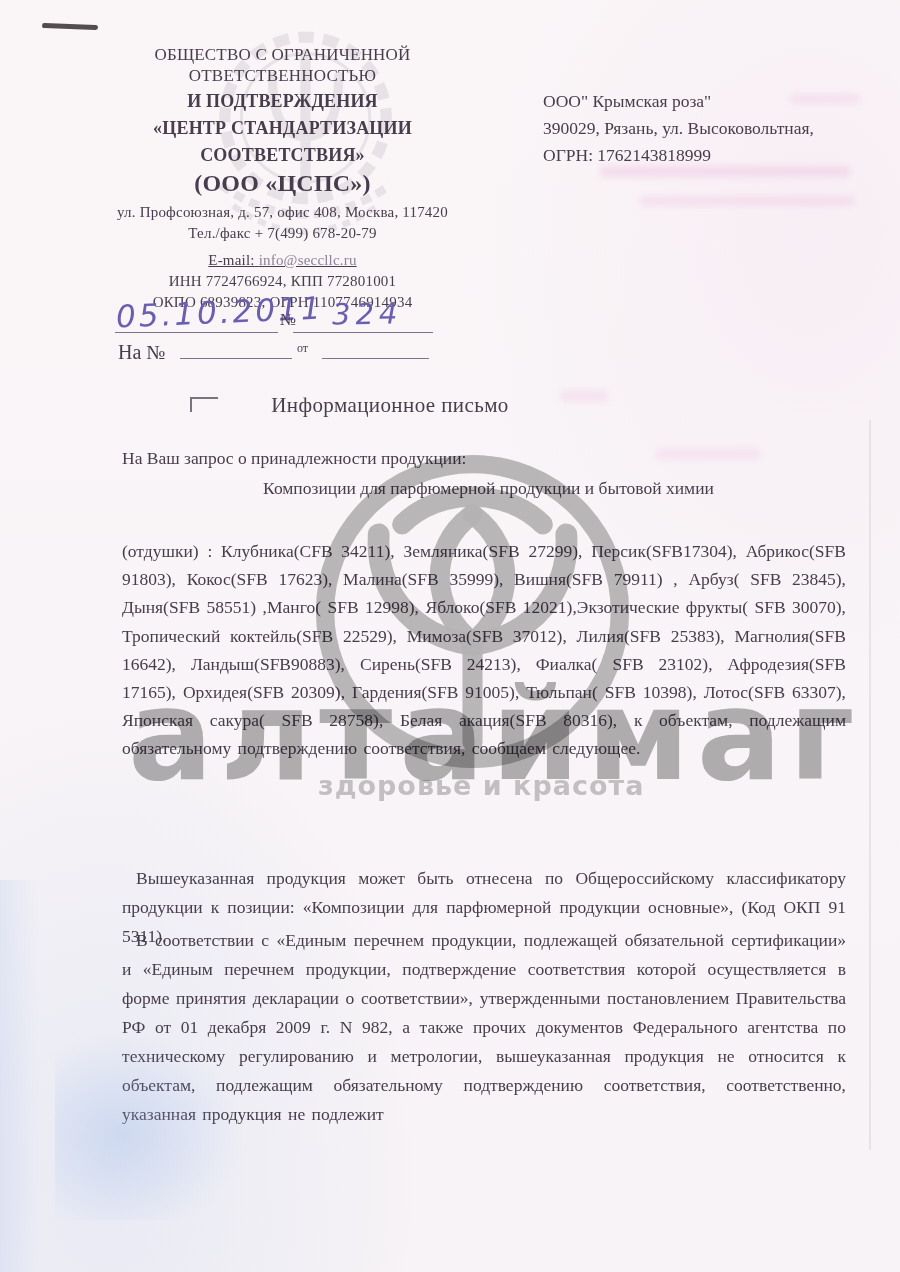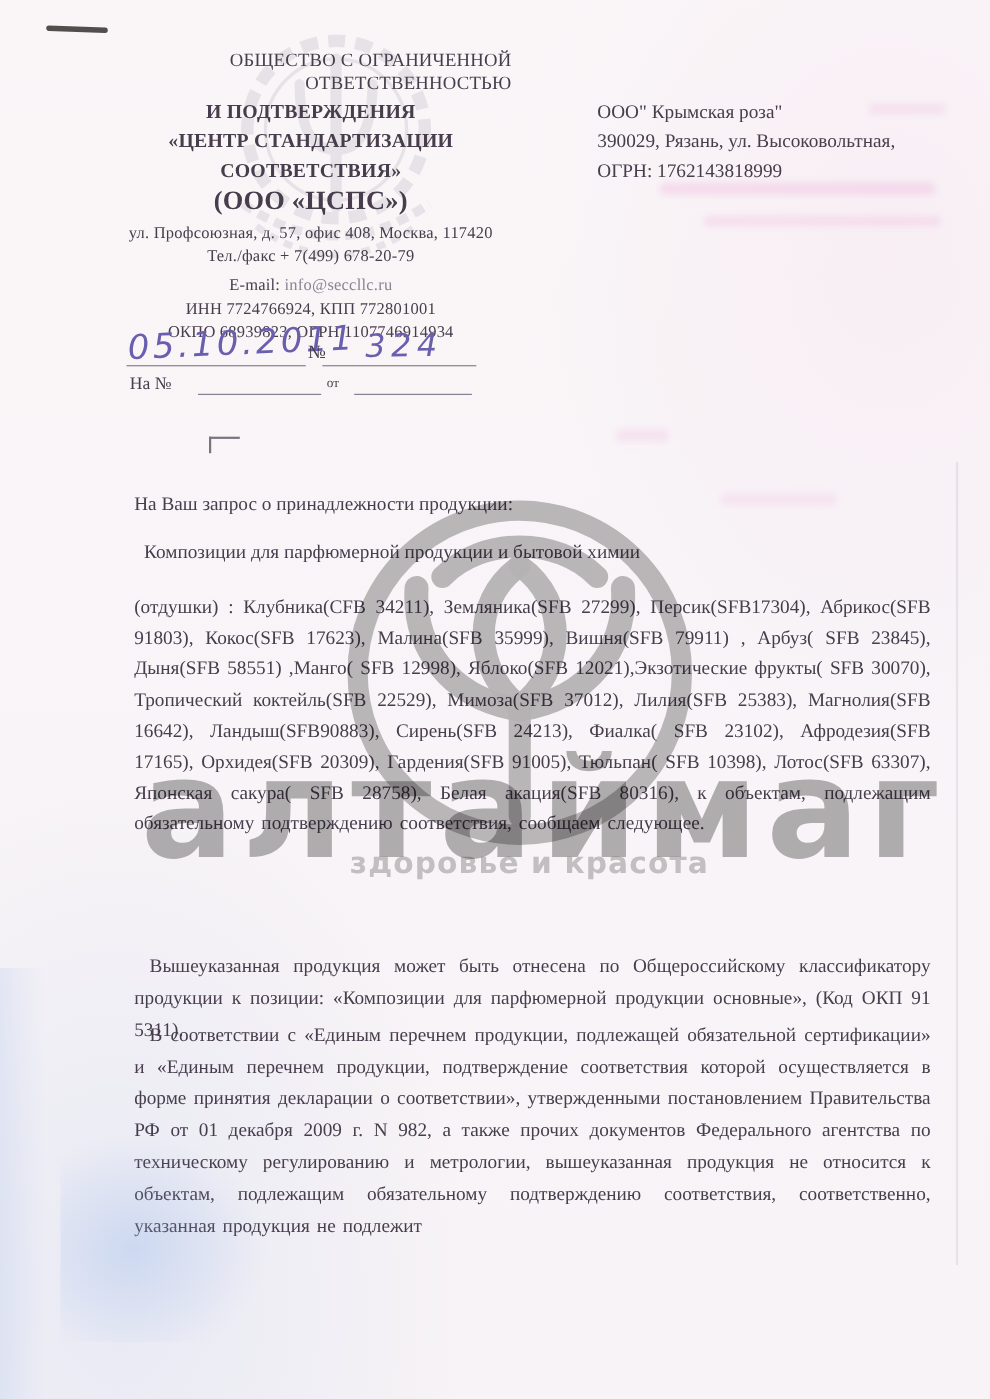--- a/index.html
+++ b/index.html
@@ -15,54 +15,54 @@
     color:#473d4c;
   }
   .abs{position:absolute;}
   .center{text-align:center;}
 
   
   .staple-mark{left:42px;top:24px;width:56px;height:5px;background:#35302f;border-radius:3px;transform:rotate(2deg);opacity:.85;}
 
   
   .sender{left:100px;top:44px;width:365px;line-height:21px;font-size:16.5px;letter-spacing:.2px;}
-  .sender .org{font-size:17px;text-align:right;}
+  .sender .org{font-size:17px;}
   .sender .bold-name{font-weight:bold;font-size:18px;line-height:24px;margin-top:3px;}
   .sender .short{font-weight:bold;font-size:24px;margin-top:6px;margin-bottom:8px;}
   .sender .contact{font-size:15px;line-height:21px;}
-  .sender .email-row{margin-top:6px;}
+  .sender .email-row{margin-top:6px;text-decoration:underline;}
   .sender .email-val{color:#8d8395;}
 
   
   .emblem{left:168px;top:4px;width:275px;height:300px;opacity:.16;}
 
   
   .hand{font-family:"DejaVu Sans",sans-serif;font-style:italic;color:#6a5fae;}
   .date-hand{left:116px;top:294px;font-size:31px;letter-spacing:3px;transform:rotate(-2.5deg);}
   .num-hand{left:332px;top:297px;font-size:29px;letter-spacing:5px;transform:rotate(-1deg);}
   .uline{border-bottom:1.6px solid #7e7488;}
   .uline-date{left:115px;top:300px;width:163px;height:32px;}
   .uline-num{left:293px;top:300px;width:140px;height:32px;}
   .no-sign{left:280px;top:310px;font-size:17px;}
-  .na-row{left:118px;top:341px;font-size:16px;}
+  .na-row{left:118px;top:341px;font-size:20px;}
   .uline-na1{left:180px;top:340px;width:112px;height:18px;}
   .ot-label{left:297px;top:341px;font-size:12px;}
   .uline-na2{left:322px;top:340px;width:107px;height:18px;}
 
   
   .recipient{left:543px;top:88px;width:330px;font-size:17.5px;line-height:27px;}
 
   
   .corner{left:190px;top:397px;width:26px;height:13px;border-top:2px solid #5a5362;border-left:2px solid #5a5362;opacity:.8;}
   .title{left:240px;top:393px;width:300px;font-size:21px;letter-spacing:.4px;}
 
   
   .para{left:122px;width:724px;font-size:17.5px;text-align:justify;}
   .p1{top:444px;line-height:28px;text-align:left;}
-  .p2{top:487px;line-height:28px;text-align:left;text-indent:9px;}
+  .p2{top:474px;line-height:28px;text-align:center;text-indent:9px;}
   .p3{top:524px;line-height:28.2px;word-spacing:2px;margin-top:13px;}
   .p4{top:864px;line-height:29px;text-indent:14px;word-spacing:1px;}
   .p5{top:926px;line-height:29px;text-indent:14px;word-spacing:2px;}
 
   
   .wm{pointer-events:none;mix-blend-mode:multiply;}
   .wm-logo{left:305px;top:444px;width:335px;height:335px;opacity:.50;}
   .wm-brand{left:128px;top:662px;width:760px;font-family:"DejaVu Sans",sans-serif;font-weight:bold;font-size:126px;letter-spacing:7px;color:rgba(112,112,112,.52);white-space:nowrap;}
   .wm-tagline{left:318px;top:770px;width:500px;font-family:"DejaVu Sans",sans-serif;font-weight:bold;font-size:27px;letter-spacing:1px;color:rgba(132,132,132,.45);white-space:nowrap;}
 
@@ -123,20 +123,21 @@
   <div class="abs ot-label">от</div>
   <div class="abs uline uline-na2"></div>
 
   <div class="abs recipient">
     <div>ООО" Крымская роза"</div>
     <div>390029, Рязань, ул. Высоковольтная,</div>
     <div>ОГРН: 1762143818999</div>
   </div>
 
   <div class="abs corner"></div>
+  <div class="abs title center">Информационное письмо</div>
 
   <div class="abs para p1">На Ваш запрос о принадлежности продукции:</div>
   <div class="abs para p2">Композиции для парфюмерной продукции и бытовой химии</div>
   <div class="abs para p3">(отдушки) : Клубника(CFB 34211), Земляника(SFB 27299), Персик(SFB17304), Абрикос(SFB 91803), Кокос(SFB 17623), Малина(SFB 35999), Вишня(SFB 79911) , Арбуз( SFB 23845), Дыня(SFB 58551) ,Манго( SFB 12998), Яблоко(SFB 12021),Экзотические фрукты( SFB 30070), Тропический коктейль(SFB 22529), Мимоза(SFB 37012), Лилия(SFB 25383), Магнолия(SFB 16642), Ландыш(SFB90883), Сирень(SFB 24213), Фиалка( SFB 23102), Афродезия(SFB 17165), Орхидея(SFB 20309), Гардения(SFB 91005), Тюльпан( SFB 10398), Лотос(SFB 63307), Японская сакура( SFB 28758), Белая акация(SFB 80316), к объектам, подлежащим обязательному подтверждению соответствия, сообщаем следующее.</div>
   <div class="abs para p4">Вышеуказанная продукция может быть отнесена по Общероссийскому классификатору продукции к позиции: «Композиции для парфюмерной продукции основные», (Код ОКП 91 5311).</div>
   <div class="abs para p5">В соответствии с «Единым перечнем продукции, подлежащей обязательной сертификации» и «Единым перечнем продукции, подтверждение соответствия которой осуществляется в форме принятия декларации о соответствии», утвержденными постановлением Правительства РФ от 01 декабря 2009 г. N 982, а также прочих документов Федерального агентства по техническому регулированию и метрологии, вышеуказанная продукция не относится к объектам, подлежащим обязательному подтверждению соответствия, соответственно, указанная продукция не подлежит</div>
 
   <div class="abs wm wm-logo">
     <svg width="335" height="335" viewBox="0 0 200 200" fill="none">
       <circle cx="100" cy="100" r="88" stroke="rgba(118,118,118,.95)" stroke-width="11"></circle>

